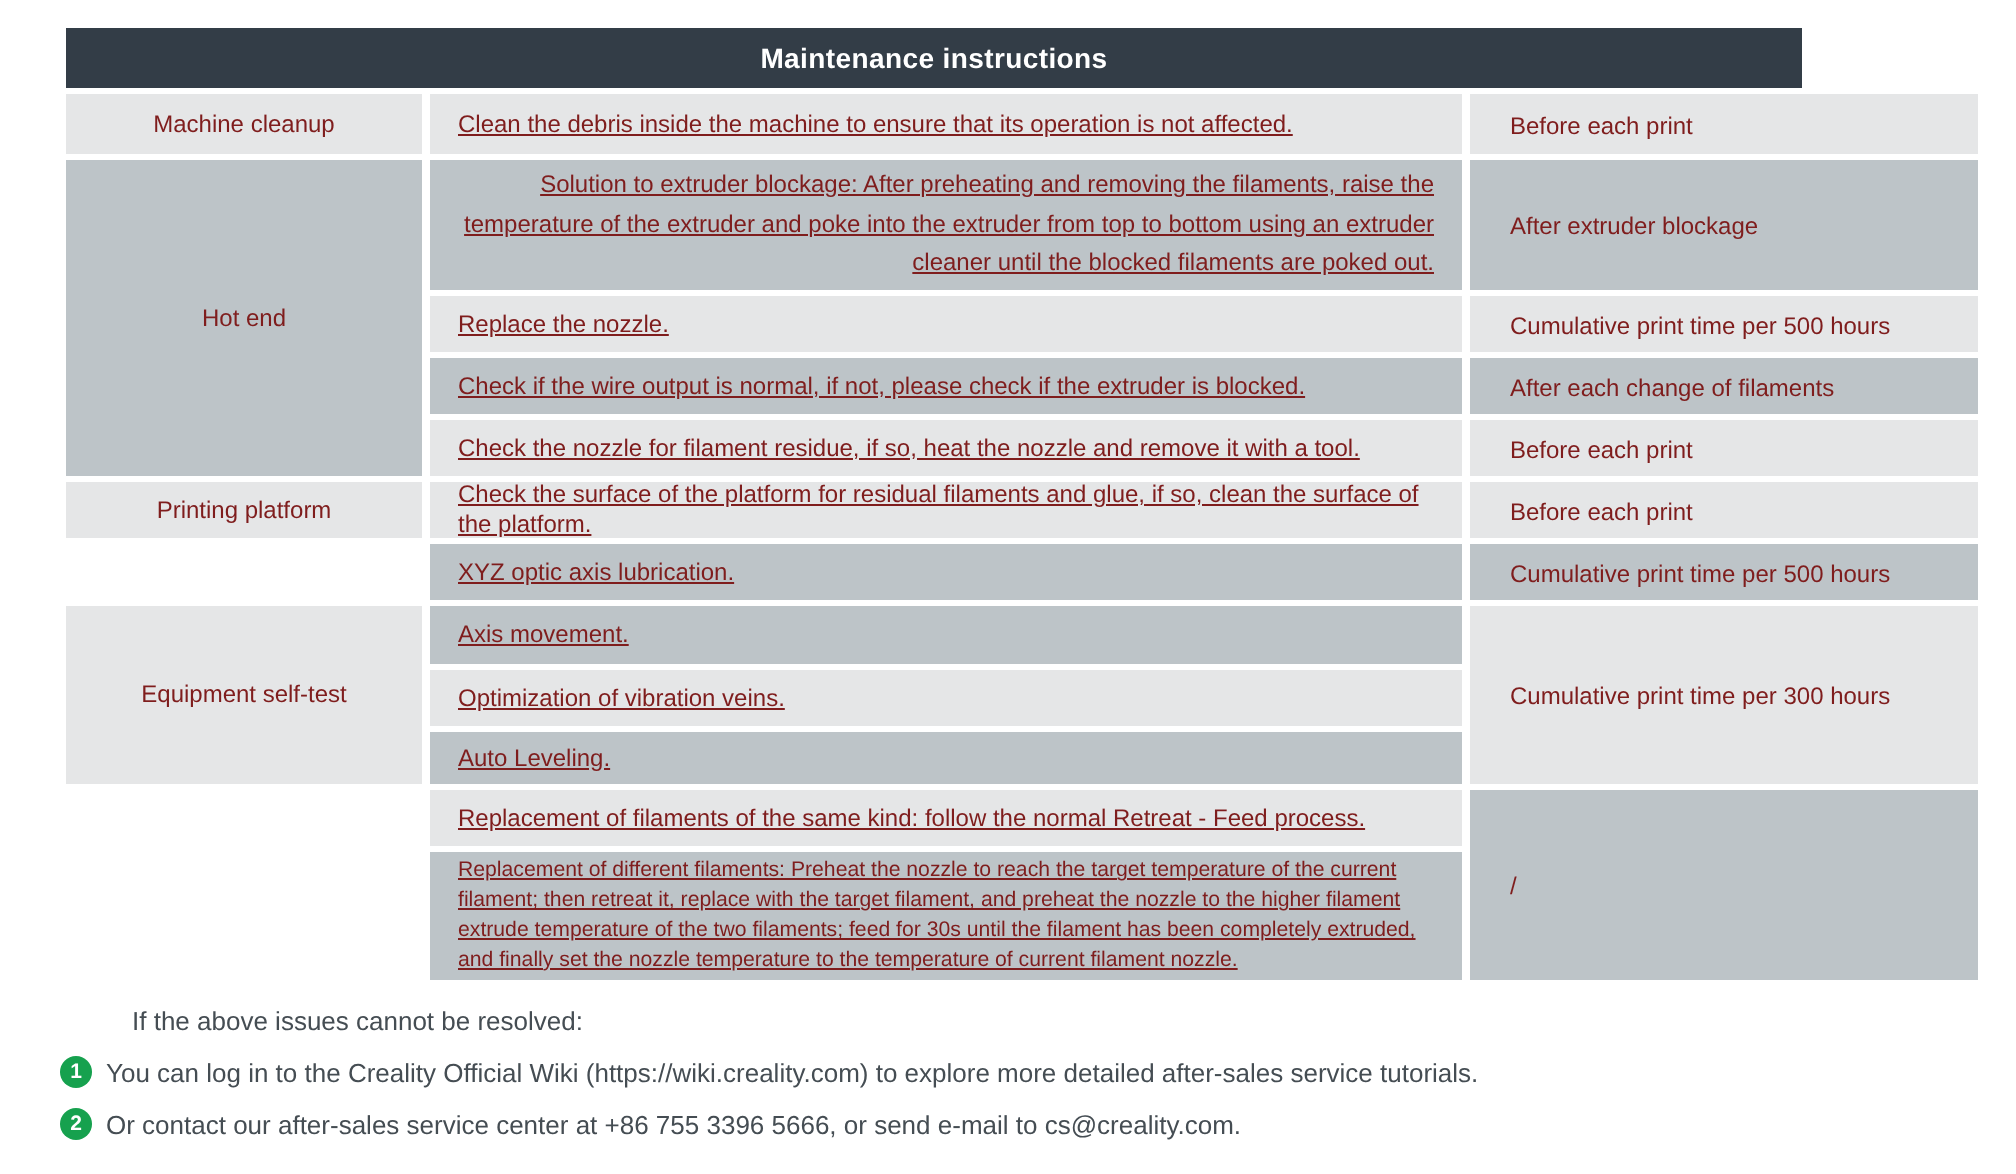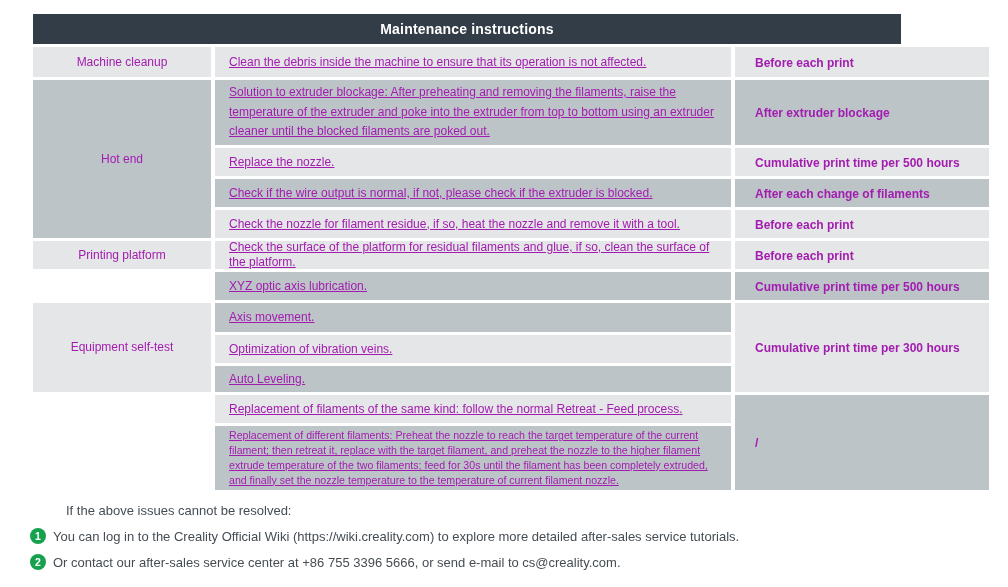--- a/index.html
+++ b/index.html
@@ -22,29 +22,29 @@
     margin-bottom:3px;
   }
 
   .grid {
     display:grid;
     grid-template-columns:178px 516px 254px;
     grid-template-rows:30px 65px 28px 28px 28px 28px 28px 29px 28px 26px 28px 64px;
     column-gap:4px; row-gap:3px;
   }
 
-  .cell { font-size:12px; line-height:1.25; color:#a21caf; }
+  .cell { font-size:12px; line-height:1.25; color:#7f1d1d; }
   .light { background:#e5e6e7; }
   .dark  { background:#bdc4c8; }
 
   .c1 { display:flex; align-items:center; justify-content:center; text-align:center; padding:2px 6px; }
   .c2 { display:flex; align-items:center; padding:3px 14px;text-decoration:underline; }
-  .c3 { display:flex; align-items:center; padding:5px 8px 3px 20px;font-weight:bold; }
+  .c3 { display:flex; align-items:center; padding:5px 8px 3px 20px; }
 
-  .c2.tall { line-height:1.65; }
+  .c2.tall { line-height:1.65;text-align:right; }
   .c2.dense { font-size:10.6px; line-height:1.4; padding-right:21px; }
 
   .footer { position:absolute; left:30px; top:503px; width:950px; }
   .footer-intro { font-size:13px; color:#454d53;margin-left:36px; }
   .footer-item { display:flex; align-items:center; margin-top:10px; font-size:13px; color:#454d53; }
   .footer-item:first-of-type { margin-top:17px; }
   .num-badge {
     width:16px; height:16px; border-radius:50%;
     background:#16a14e; color:#ffffff;
     font-size:10.5px; font-weight:bold;

